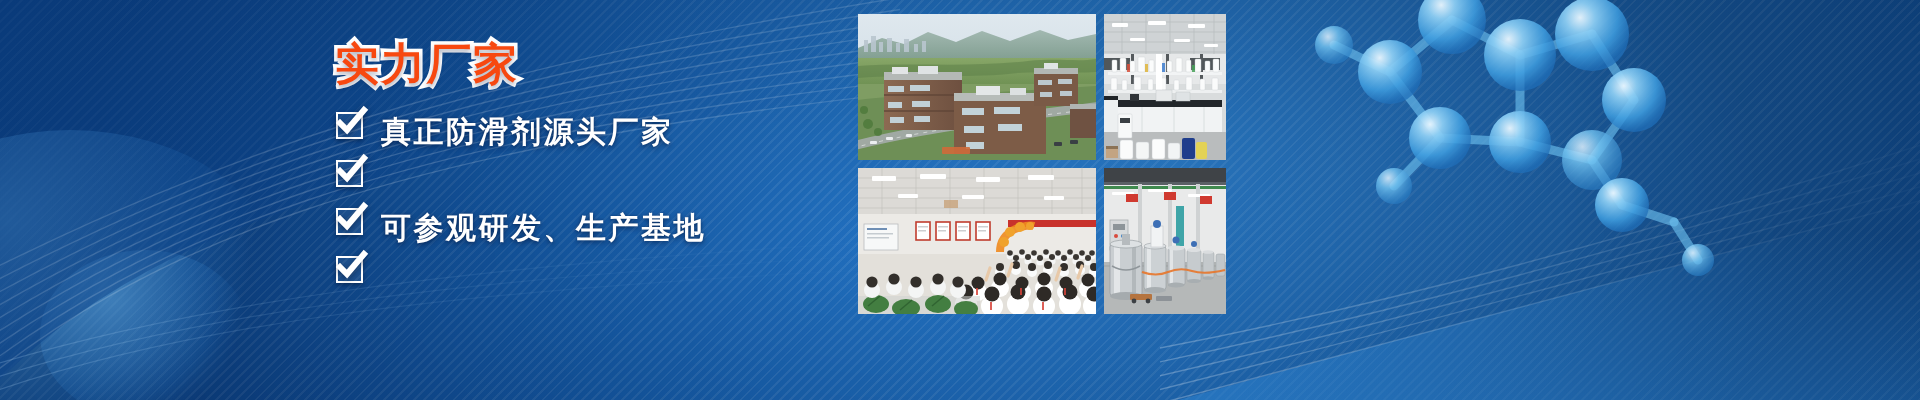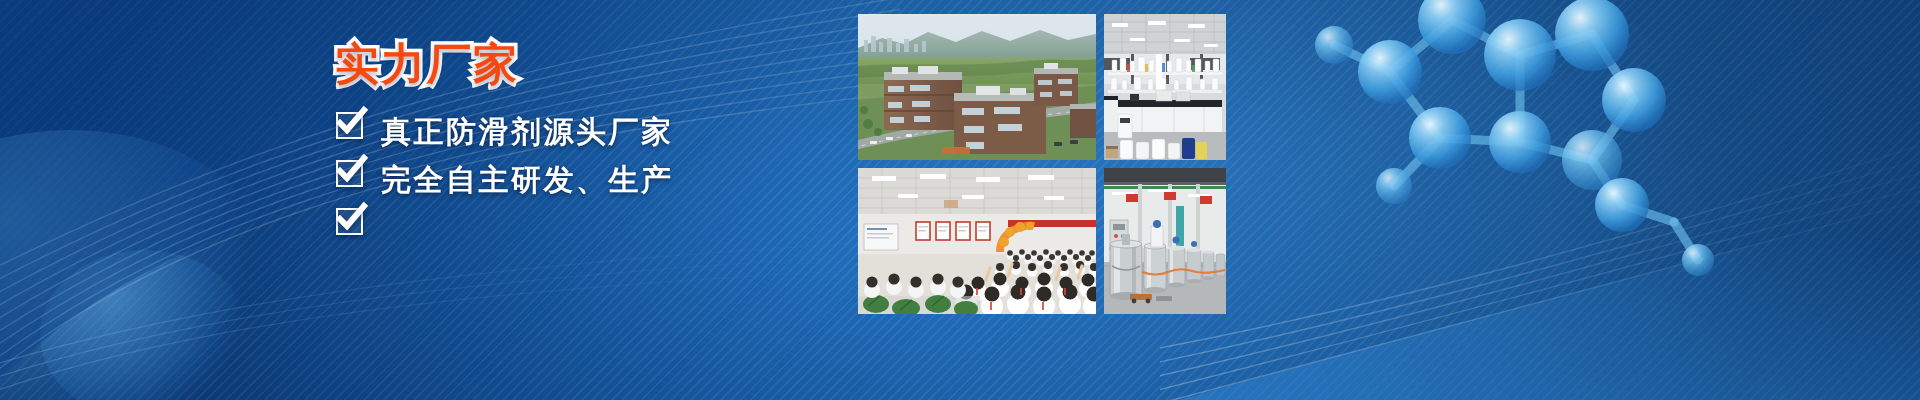--- a/index.html
+++ b/index.html
@@ -206,23 +206,30 @@
       </span>
       <span class="bullet-label">真正防滑剂源头厂家</span>
     </div>
 
     <div class="bullet">
       <span class="chk">
         <svg viewBox="0 0 36 36" aria-hidden="true">
           <path d="M6 19 L13 26 L30 6" fill="none" stroke="#ffffff" stroke-width="6" stroke-linecap="square" stroke-linejoin="miter"></path>
         </svg>
       </span>
-      <span class="bullet-label">完全自主研发、生产</span>
     </div>
 
+    <div class="bullet">
+      <span class="chk">
+        <svg viewBox="0 0 36 36" aria-hidden="true">
+          <path d="M6 19 L13 26 L30 6" fill="none" stroke="#ffffff" stroke-width="6" stroke-linecap="square" stroke-linejoin="miter"></path>
+        </svg>
+      </span>
+      <span class="bullet-label">可参观研发、生产基地</span>
+    </div>
 
     <div class="bullet">
       <span class="chk">
         <svg viewBox="0 0 36 36" aria-hidden="true">
           <path d="M6 19 L13 26 L30 6" fill="none" stroke="#ffffff" stroke-width="6" stroke-linecap="square" stroke-linejoin="miter"></path>
         </svg>
       </span>
     </div>
 
   </div>

